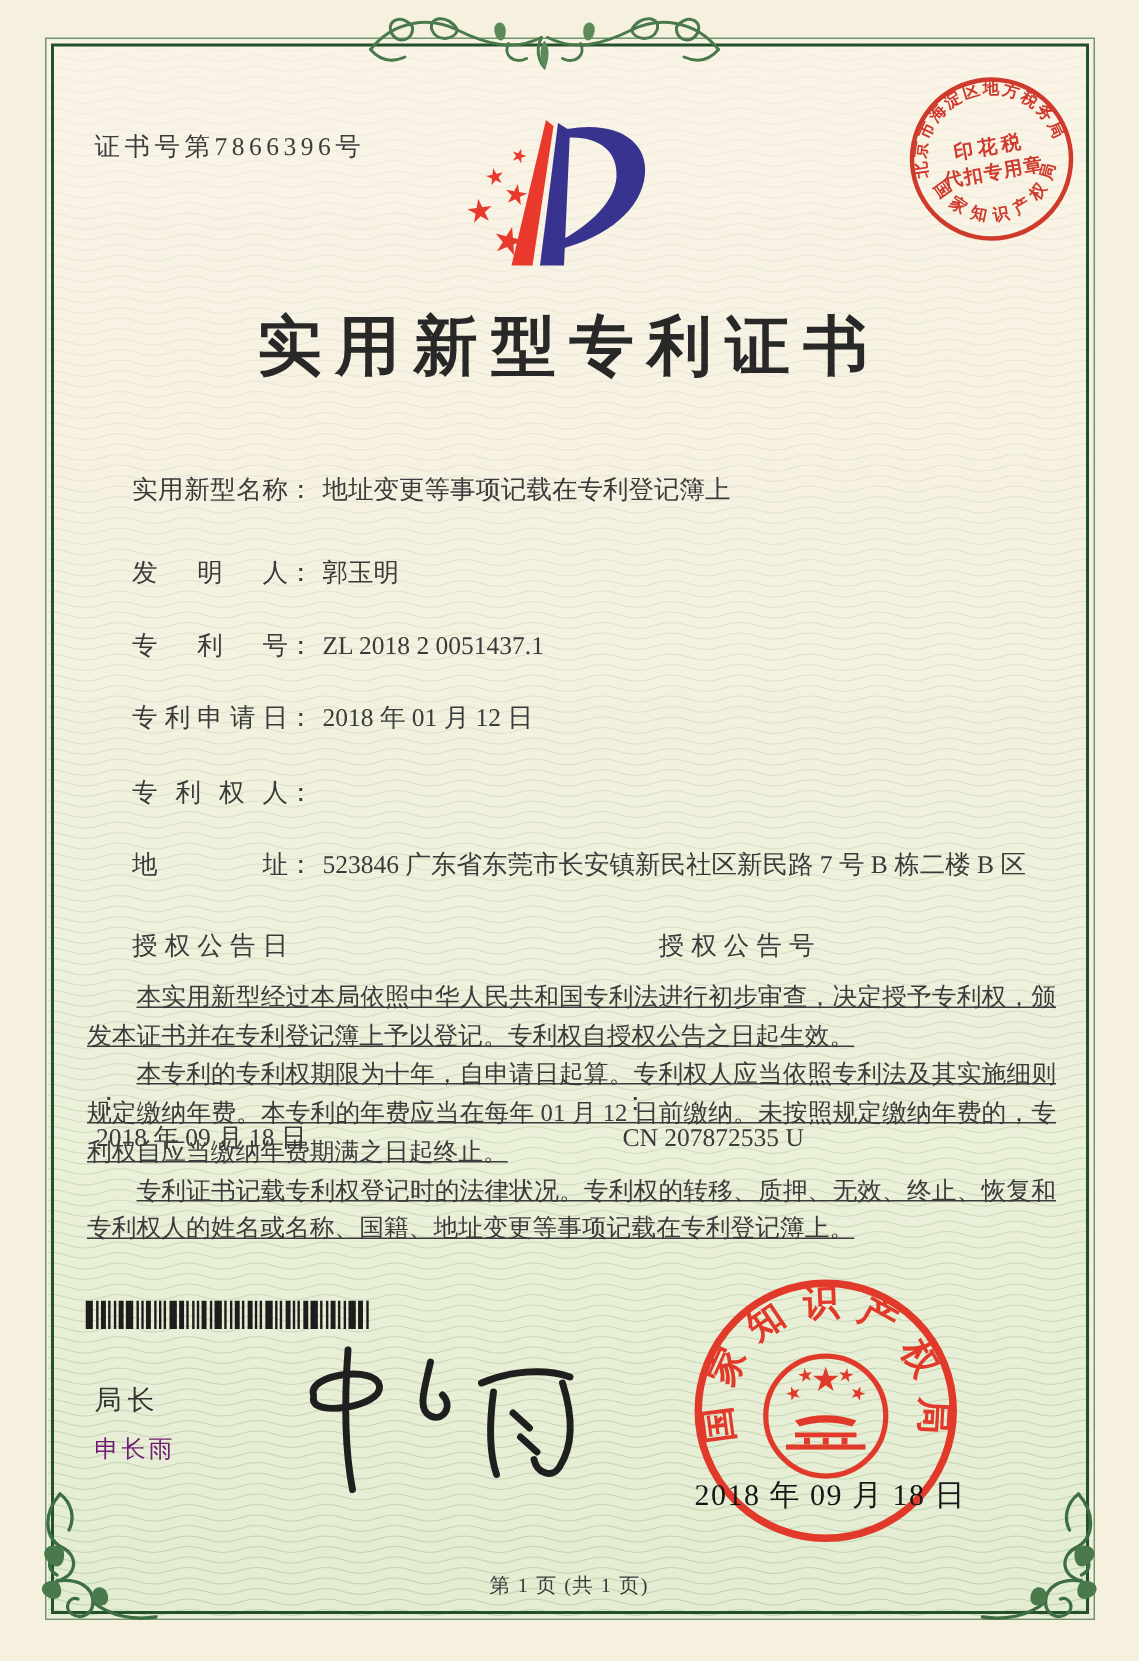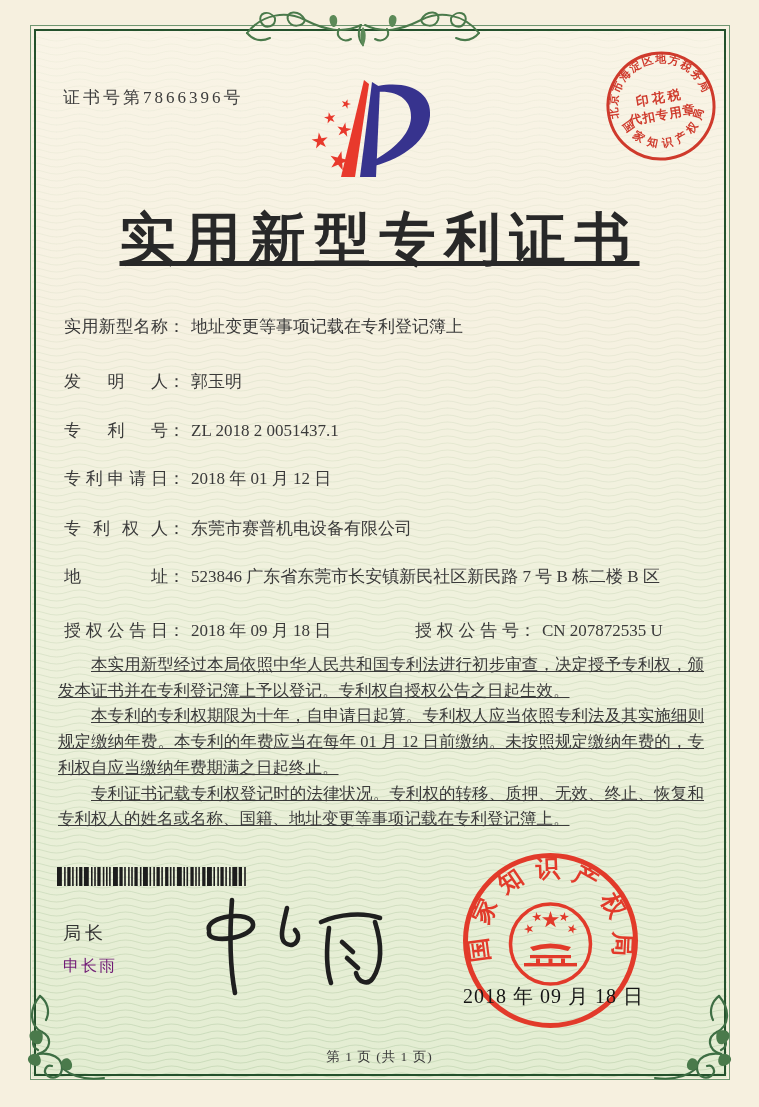--- a/index.html
+++ b/index.html
@@ -17,28 +17,28 @@
   .frame-outer{
     position:absolute;left:30px;top:25px;right:29px;bottom:27px;
     border:1px solid #6f9671;pointer-events:none;
   }
   .frame-inner{
     position:absolute;left:34px;top:29px;right:33px;bottom:31px;
     border:2px solid #24512c;pointer-events:none;
   }
   .abs{position:absolute;}
   .cert-number{left:63px;top:86px;font-size:17px;letter-spacing:3px;color:#3c3c3c;}
-  .title{left:0;right:0;top:202px;text-align:center;font-size:56px;font-weight:bold;
-         letter-spacing:9px;color:#282828;text-decoration:underline;}
+  .title{left:0;right:0;top:202px;text-align:center;font-size:43px;font-weight:bold;
+         letter-spacing:9px;color:#282828;}
   .field-row{left:64px;width:648px;font-size:17px;line-height:24px;color:#3a3a3a;display:flex;}
-  .flabel{display:inline-block;width:104px;text-align:justify;text-align-last:justify;flex:0 0 104px;}
+  .flabel{display:inline-block;width:104px;text-align:justify;text-align-last:justify;flex:0 0 104px;margin-left:24px;}
   .colon{flex:0 0 auto;margin-right:6px;}
   .fvalue{flex:1 1 auto;max-width:486px;}
   .grant-row{display:block;}
-  .grant-group{position:absolute;top:0;display:flex;}
+  .grant-group{position:absolute;top:0;display:flex;flex-direction:column;}
   .grant-left{left:0;}
   .grant-right{left:351px;justify-content:space-between;}
   .paragraphs{left:58px;top:652px;width:646px;}
   .paragraphs p{margin:0;font-size:16.5px;line-height:25.7px;text-indent:2em;
                 text-align:justify;color:#3b3b3b;text-decoration:underline;}
   .director-title{left:63px;top:921px;font-size:18px;letter-spacing:4px;color:#333;}
   .director-name{left:63px;top:956px;font-size:16px;letter-spacing:2px;color:#701a75;}
   .seal-date{left:463px;top:983px;font-size:20px;letter-spacing:1px;color:#161616;}
   .footer{left:0;right:0;top:1048px;text-align:center;font-size:13.5px;letter-spacing:1px;color:#3a3a3a;}
   svg{display:block;}
@@ -310,21 +310,20 @@
     <span class="fvalue">ZL 2018 2 0051437.1</span>
 </div>
 <div class="abs field-row" style="top:467px">
   <span class="flabel">专利申请日</span>
     <span class="colon">：</span>
     <span class="fvalue">2018 年 01 月 12 日</span>
 </div>
 <div class="abs field-row" style="top:517px">
   <span class="flabel">专利权人</span>
     <span class="colon">：</span>
-    <span class="fvalue">东莞市赛普机电设备有限公司</span>
 </div>
 <div class="abs field-row" style="top:565px">
   <span class="flabel">地址</span>
     <span class="colon">：</span>
     <span class="fvalue">523846 广东省东莞市长安镇新民社区新民路 7 号 B 栋二楼 B 区</span>
 </div>
 <div class="abs field-row grant-row" style="top:619px;height:24px;">
   <span class="grant-group grant-left">
     <span class="flabel">授权公告日</span>
       <span class="colon">：</span>

